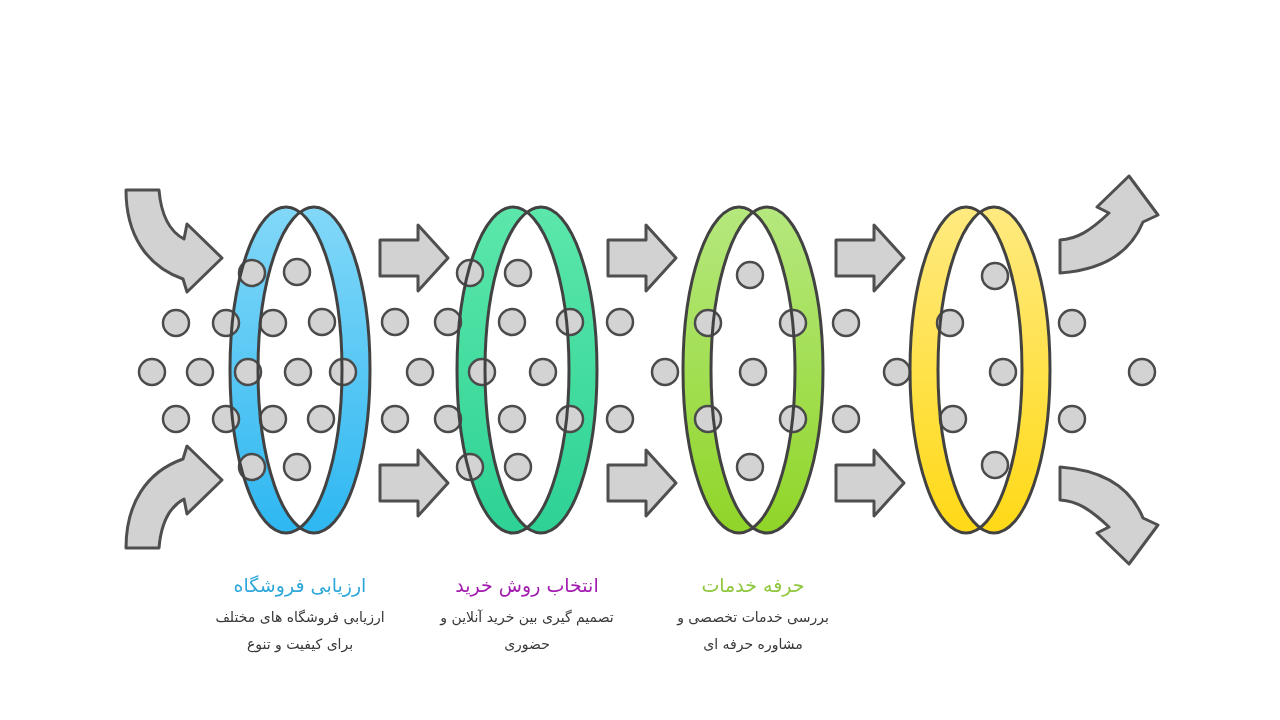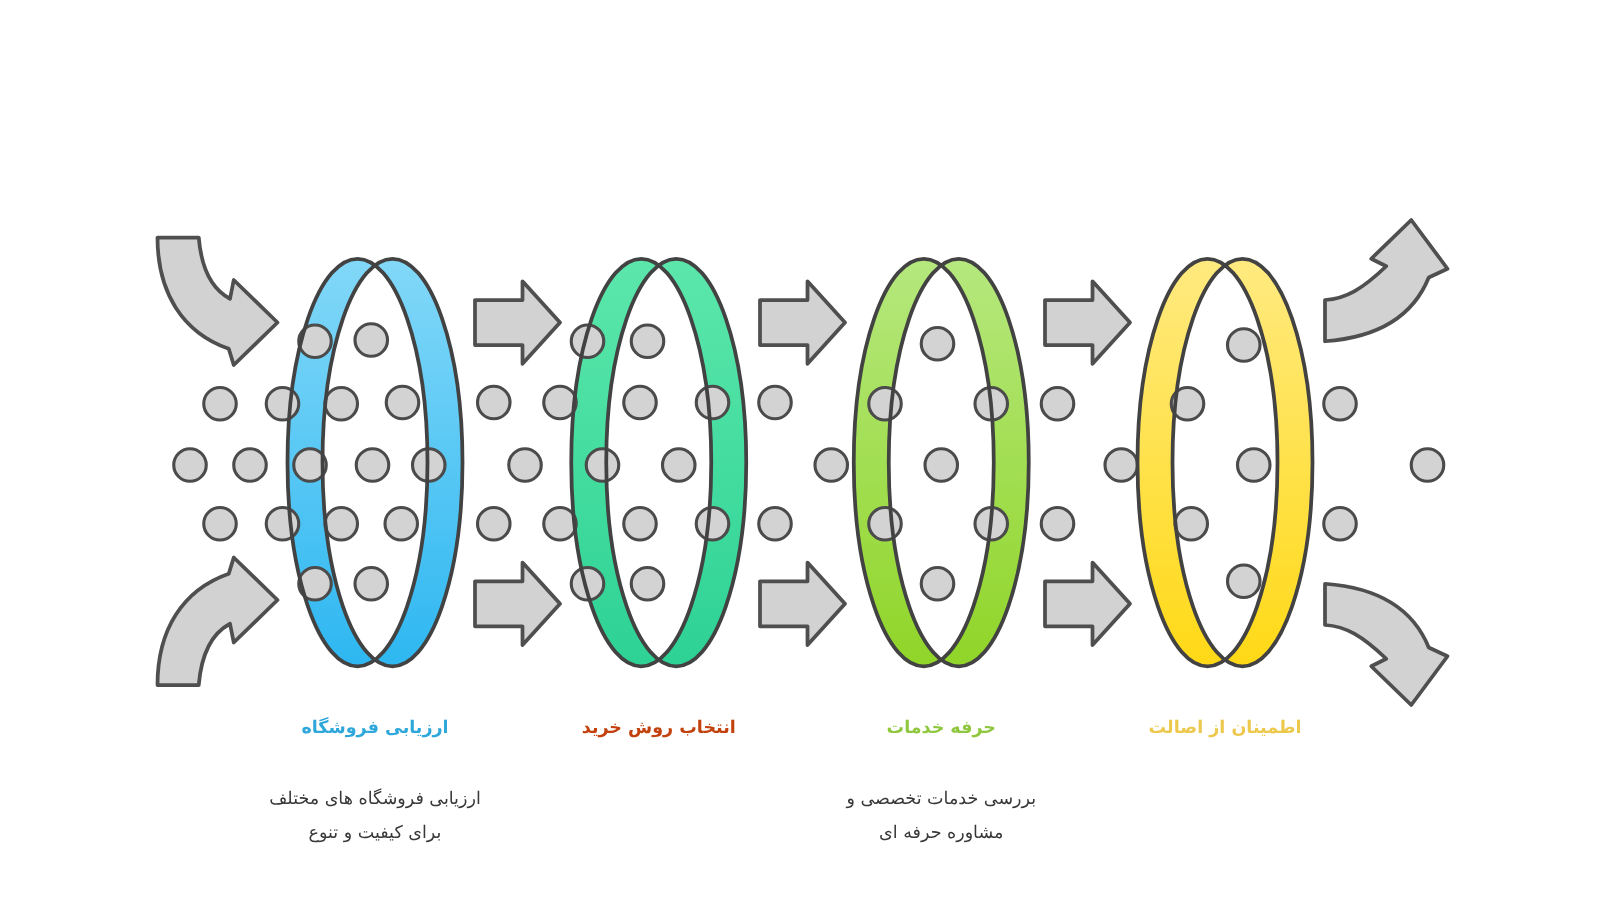--- a/index.html
+++ b/index.html
@@ -12,23 +12,23 @@
   }
   .canvas svg{position:absolute;left:0;top:0;}
   .stage-label{
     position:absolute;
     top:574px;
     width:230px;
     text-align:center;
     direction:rtl;
   }
   .stage-title{
-    font-size:14px;
-    font-weight:bold;
-    margin-bottom:36px;
+    font-size:19px;
+    font-weight:normal;
+    margin-bottom:8px;
     letter-spacing:0;
   }
   .stage-desc{
     font-size:14px;
     color:#383838;
     line-height:1.95;
     padding:0 18px;
   }
 </style>
 </head>
@@ -125,22 +125,22 @@
       <path d="M 126 548 L 159 548 C 161 524 169 507 184 499 L 187 514 L 222 480 L 187 446 L 183 459 C 146 472 126 504 126 548 Z" fill="#d2d2d2" stroke="#4f4f4f" stroke-width="3" stroke-linejoin="round"></path>
       <path d="M 1060 273 C 1102 270 1130 254 1143 222 L 1158 215 L 1129 176 L 1097 207 L 1109 213 C 1090 231 1077 239 1060 240 Z" fill="#d2d2d2" stroke="#4f4f4f" stroke-width="3" stroke-linejoin="round"></path>
       <path d="M 1060 467 C 1102 470 1130 486 1143 518 L 1158 525 L 1129 564 L 1097 533 L 1109 527 C 1090 509 1077 501 1060 500 Z" fill="#d2d2d2" stroke="#4f4f4f" stroke-width="3" stroke-linejoin="round"></path>
     </svg>
 
   <div class="stage-label" style="left: 185px;">
     <div class="stage-title" style="color: rgb(46, 167, 219);">ارزیابی فروشگاه</div>
     <div class="stage-desc">ارزیابی فروشگاه های مختلف برای کیفیت و تنوع</div>
   </div>
   <div class="stage-label" style="left: 412px;">
-    <div class="stage-title" style="color: #c2410c;">انتخاب روش خرید</div>
+    <div class="stage-title" style="color: #a21caf;">انتخاب روش خرید</div>
+    <div class="stage-desc">تصمیم گیری بین خرید آنلاین و حضوری</div>
   </div>
   <div class="stage-label" style="left: 638px;">
     <div class="stage-title" style="color: rgb(143, 199, 62);">حرفه خدمات</div>
     <div class="stage-desc">بررسی خدمات تخصصی و مشاوره حرفه ای</div>
   </div>
   <div class="stage-label" style="left: 865px;">
-    <div class="stage-title" style="color: rgb(236, 200, 77);">اطمینان از اصالت</div>
   </div>
 </div>
 
 </body></html>

